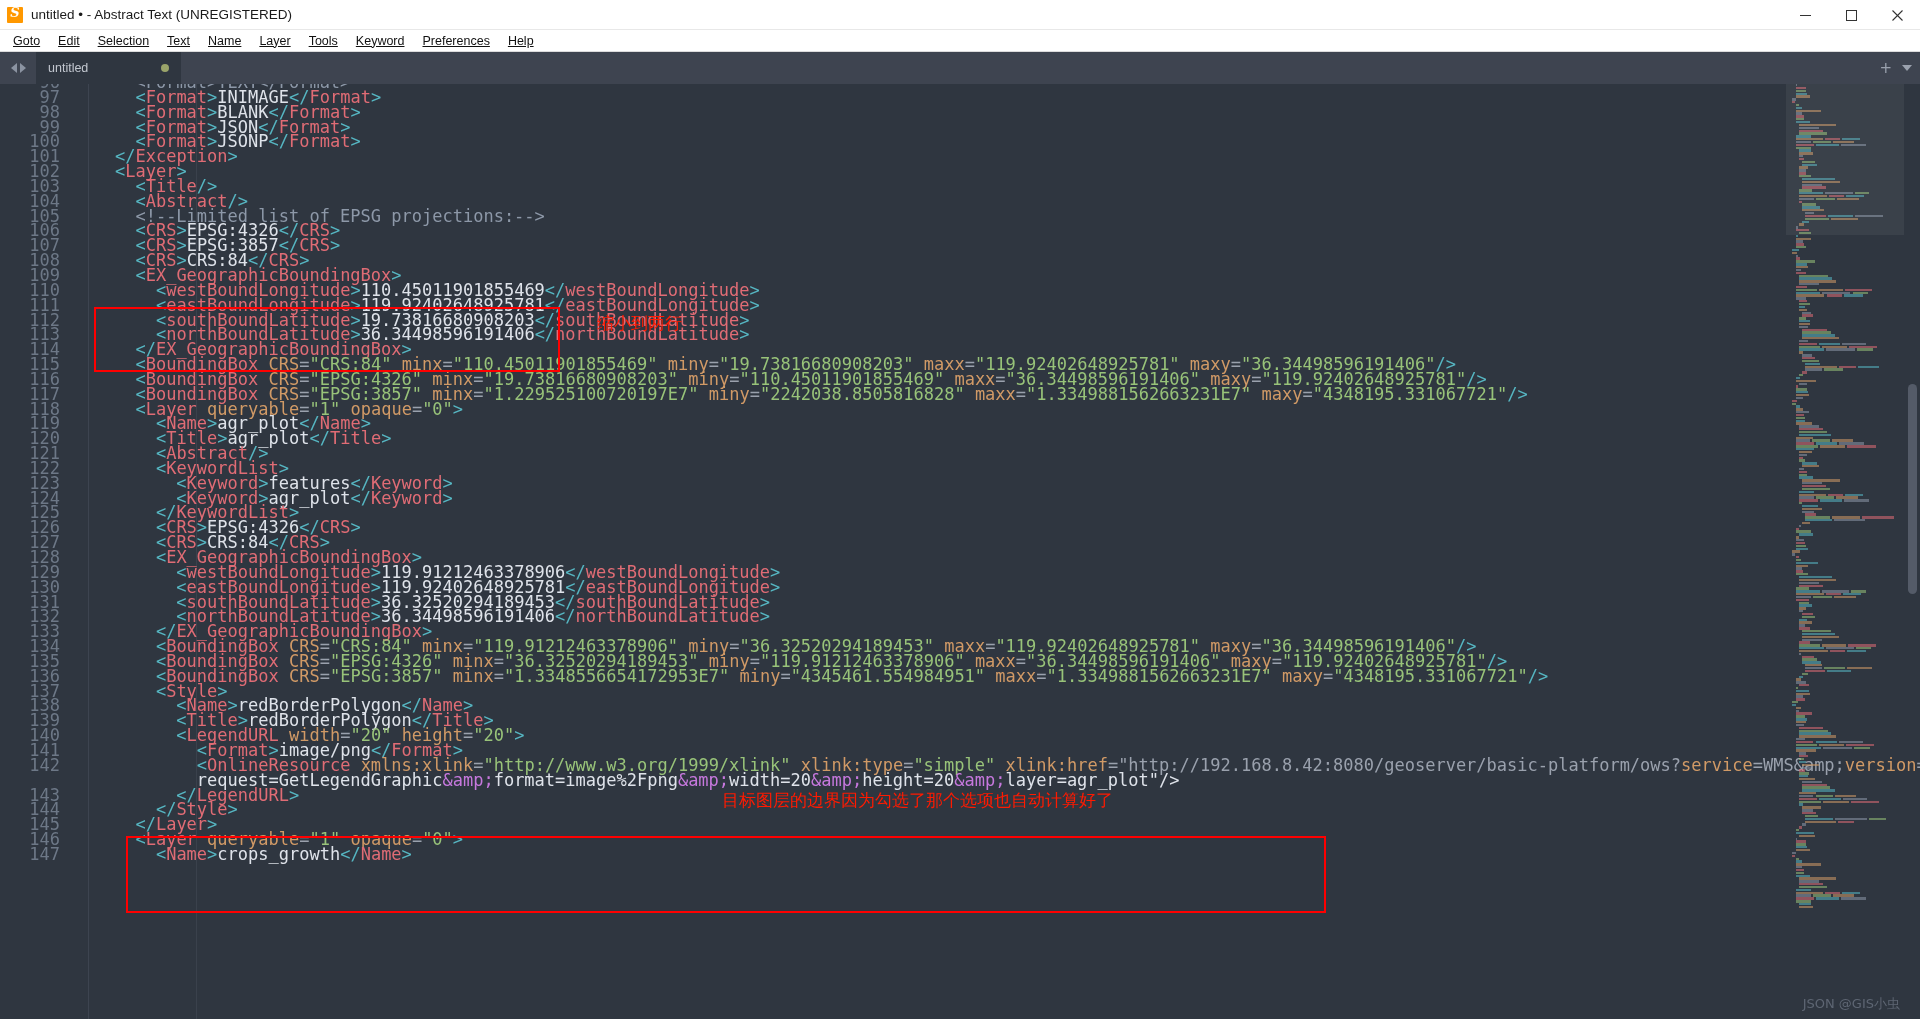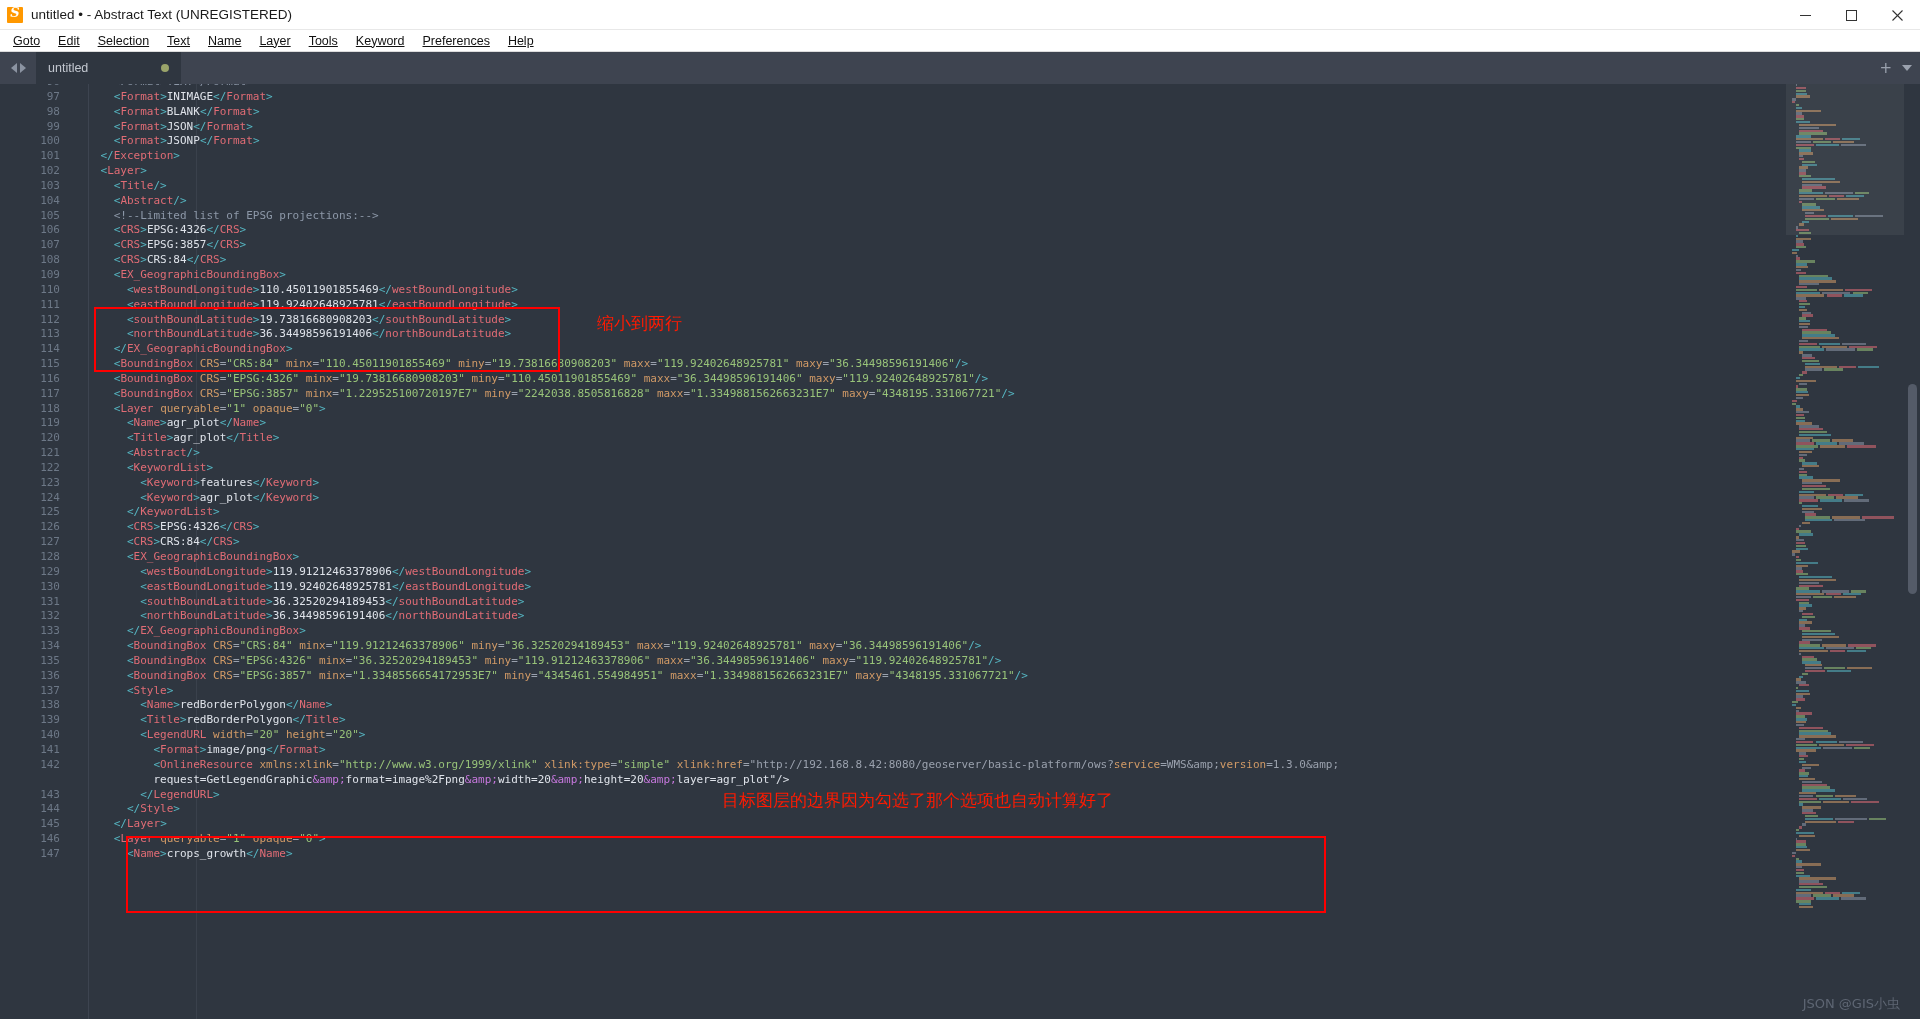--- a/index.html
+++ b/index.html
@@ -105,21 +105,21 @@
   #editor {
     position: relative;
     width: 100%;
     height: calc(1019px - 30px - 22px - 32px);
     background: #2f3640;
     overflow: hidden;
   }
   #code-area {
     position: absolute; left: 0; top: 0; right: 0; bottom: 0;
     font-family: "DejaVu Sans Mono", monospace;
-    font-size: 11px;
+    font-size: 17px;
     line-height: 14.85px;
     white-space: pre;
   }
   .line {
     display: block;
     height: 14.85px;
     position: relative;
   }
   .gutter {
     display: inline-block;

